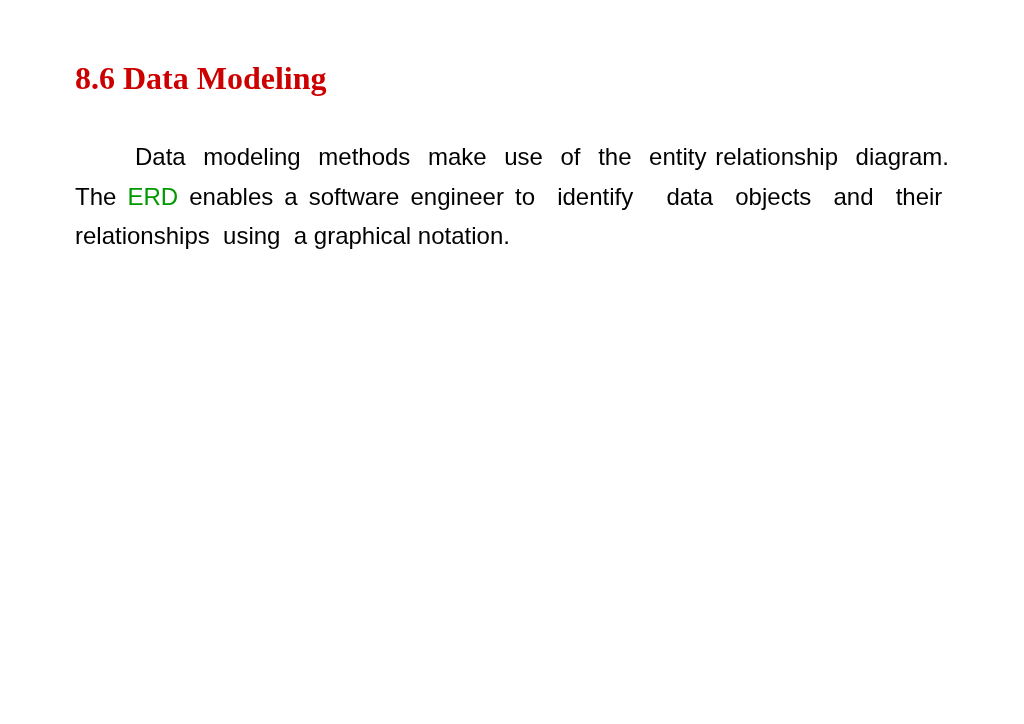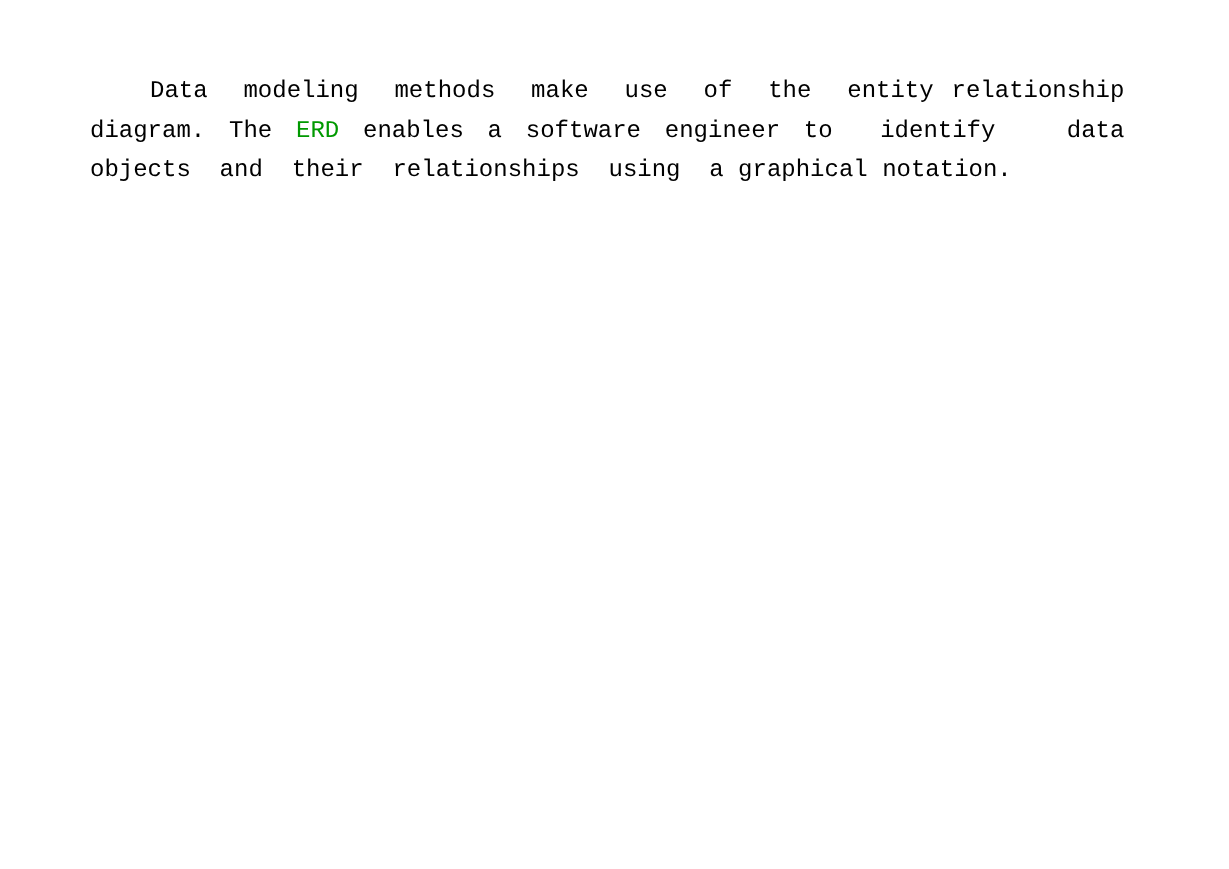--- a/index.html
+++ b/index.html
@@ -25,40 +25,41 @@
 
     .section-title {
       color: #cc0000;
       font-size: 32px;
       font-weight: bold;
       margin-bottom: 40px;
       font-family: "Times New Roman", Times, serif;
     }
 
     .body-text {
-      font-size: 20px;
-      font-family: Liberation Mono, monospace;
+      font-size: 24px;
+      font-family: Liberation Sans, sans-serif;
       color: #000000;
       text-align: justify;
       line-height: 1.65;
     }
 
     .erd-highlight {
       color: #009900;
       font-weight: normal;
     }
 
     .indent {
       display: inline-block;
       width: 2.5em;
     }
   </style>
 </head>
 <body>
 
 <div class="page-container">
 
+  <h1 class="section-title">8.6  Data Modeling</h1>
 
   <p class="body-text">
     <span class="indent"></span><span>Data&nbsp; modeling&nbsp; methods&nbsp; make&nbsp; use&nbsp; of&nbsp; the&nbsp; entity relationship&nbsp; diagram. The </span><span class="erd-highlight">ERD</span><span> enables a software engineer to&nbsp; identify&nbsp;&nbsp; data&nbsp; objects&nbsp; and&nbsp; their&nbsp; relationships&nbsp; using&nbsp; a graphical notation.</span>
   </p>
 
 </div>
 
 </body></html>

